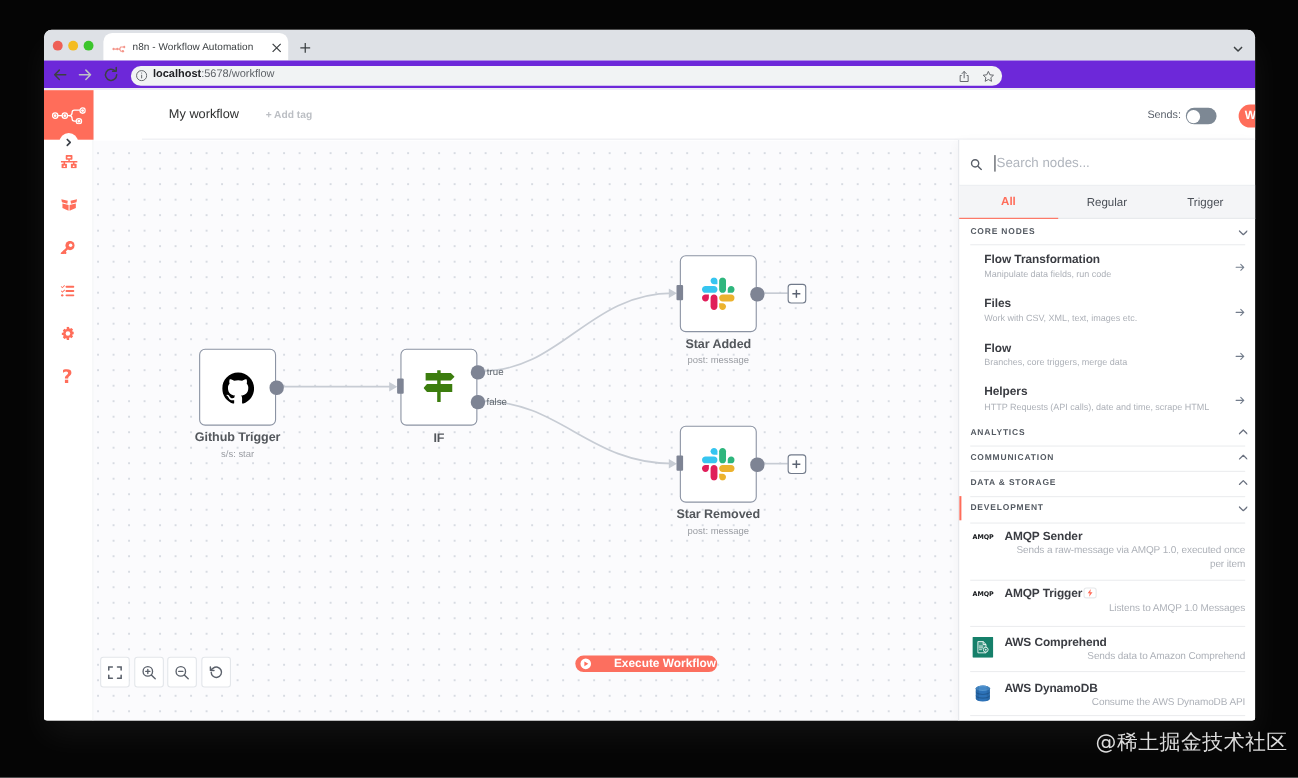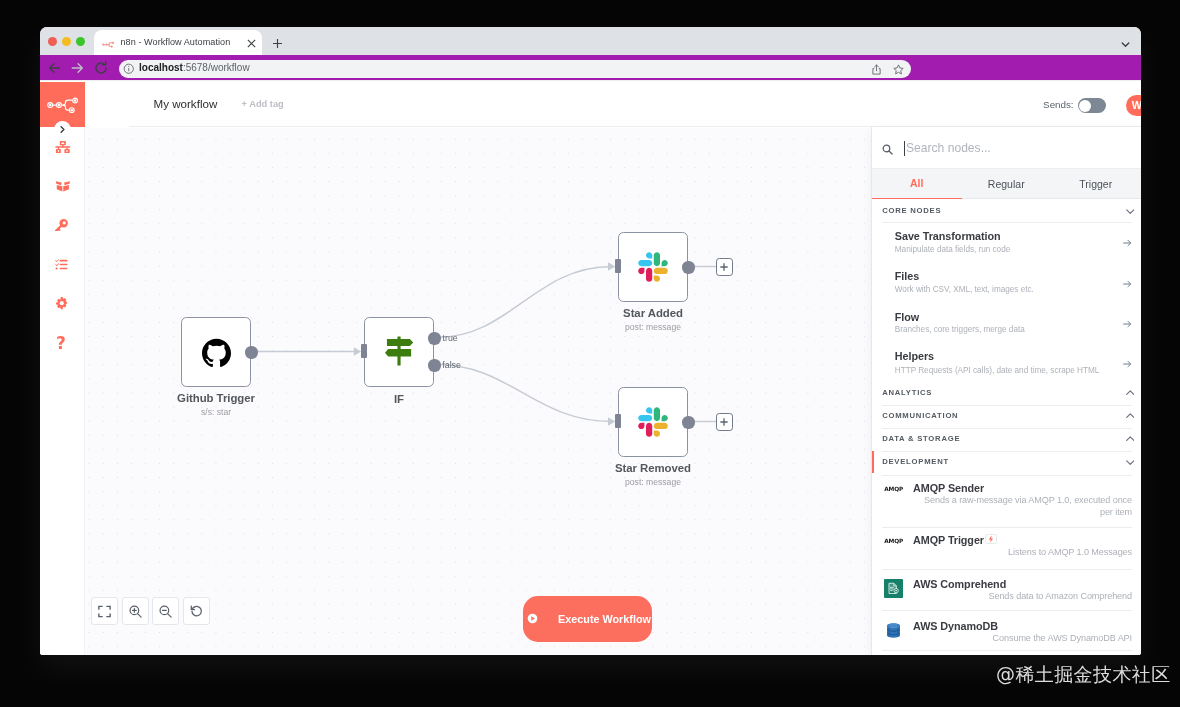--- a/index.html
+++ b/index.html
@@ -18,21 +18,21 @@
 
   .tab { position:absolute; left:54px; top:3px; width:168px; height:25px;
          background:#fff; border-radius:8px 8px 0 0; }
   .tab-fav { position:absolute; left:7.8px; top:10.8px; width:12.3px; height:7.3px; }
   .tab-title { position:absolute; left:26.5px; top:6.5px; font-size:9.1px; color:#3c4043;
                white-space:nowrap; letter-spacing:0.05px;}
   .tab-close { position:absolute; left:151.5px; top:7.5px; width:11px; height:11px; }
   .newtab { position:absolute; left:231px; top:10px; width:13px; height:13px; }
   .chev-win { position:absolute; left:1079px; top:11px; width:13px; height:13px; }
 
-  .toolbar { position:absolute; left:0; top:28px; width:1101px; height:26px; background:#a21caf;
+  .toolbar { position:absolute; left:0; top:28px; width:1101px; height:26px; background:#6d28d9;
              border-bottom:1px solid #edeef0; }
   .tb-ico { position:absolute; top:4.3px; width:18px; height:18px; }
   .urlbar { position:absolute; left:79px; top:4.5px; width:792px; height:18px; background:#f1f3f4;
             border-radius:9px; }
   .url-info { position:absolute; left:3.5px; top:3px; width:11.5px; height:11.5px; }
   .url-text { position:absolute; left:20px; top:2.3px; font-size:10px; color:#5f6368; white-space:nowrap;}
   .url-text b { color:#202124; font-weight:700; }
   .url-right { position:absolute; top:3px; width:13px; height:13px; }
 
   
@@ -74,21 +74,21 @@
   .endpoint { position:absolute; width:12.4px; height:12.4px; border-radius:50%; background:#7e8494; }
   .inport { position:absolute; width:5.9px; height:13.9px; border-radius:1px; background:#7e8494; }
   .plusbtn { position:absolute; width:17.2px; height:17.8px; border:1.4px solid #717a8a;
              border-radius:3.2px; background:#fff;
              display:flex; align-items:center; justify-content:center; }
   .outlabel { position:absolute; font-size:8.8px; color:#5f666e; white-space:nowrap; }
 
   .zoombar { position:absolute; left:6px; top:469.3px; display:flex; gap:3.5px; }
   .zbtn { width:27px; height:27.5px; border:1px solid #e3e6ea; background:#fff; border-radius:3px;
           display:flex; align-items:center; justify-content:center; }
-  .exec-btn { position:absolute; left:437.5px; top:467.7px; width:129px; height:46px; border-radius:15px;
+  .exec-btn { position:absolute; left:437.5px; top:467.7px; width:129px; height:15px; border-radius:15px;
               background:#fc6f5f; display:flex; align-items:center; justify-content:center; border:none;
               color:#fff; font-size:10.8px; font-weight:600; gap:20px; padding-left:4px; }
 
   
   .panel { position:absolute; right:0; top:45px; width:270px; height:528px; background:#fff;
            border-left:1px solid #e5e7eb; box-shadow:0 2px 10px rgba(0,0,0,0.05); }
   .search-row { position:absolute; left:0; top:0; width:270px; height:42px; border-bottom:1px solid #eceef0;}
   .search-icon { position:absolute; left:10.3px; top:16.8px; width:11.2px; height:11.2px; }
   .search-input { position:absolute; left:34px; top:13.8px; font-size:12.1px; color:#b0b5bd; }
   .caret { position:absolute; left:32.4px; top:13.6px; width:1.1px; height:15.5px; background:#3c4149; }
@@ -424,21 +424,21 @@
       </div>
 
       <div class="plist">
 
         <div class="cat-lbl" style="top:6.8px">CORE NODES</div>
         <svg class="cat-chev" style="top:9.6px" viewBox="0 0 12 7.5">
             <path d="M1 1.3 L6 6.2 L11 1.3" stroke="#6b7280" stroke-width="1.7" fill="none" stroke-linecap="round" stroke-linejoin="round"></path>
           </svg>
         <div class="hr" style="top:22.8px;left:10px;width:250px"></div>
 
-        <div class="ctitle" style="top:30.8px">Save Transformation</div>
+        <div class="ctitle" style="top:30.8px">Flow Transformation</div>
         <div class="csub" style="top:44.5px">Manipulate data fields, run code</div>
         <svg class="carrow" style="top:40.1px" viewBox="0 0 11 10">
             <path d="M0.8 5 H9.6 M6.2 1.6 L9.6 5 L6.2 8.4" stroke="#737d8c" stroke-width="1.25" fill="none" stroke-linecap="round" stroke-linejoin="round"></path>
           </svg>
 
         <div class="ctitle" style="top:71.4px">Files</div>
         <div class="csub" style="top:85.1px">Work with CSV, XML, text, images etc.</div>
         <svg class="carrow" style="top:80.7px" viewBox="0 0 11 10">
             <path d="M0.8 5 H9.6 M6.2 1.6 L9.6 5 L6.2 8.4" stroke="#737d8c" stroke-width="1.25" fill="none" stroke-linecap="round" stroke-linejoin="round"></path>
           </svg>

